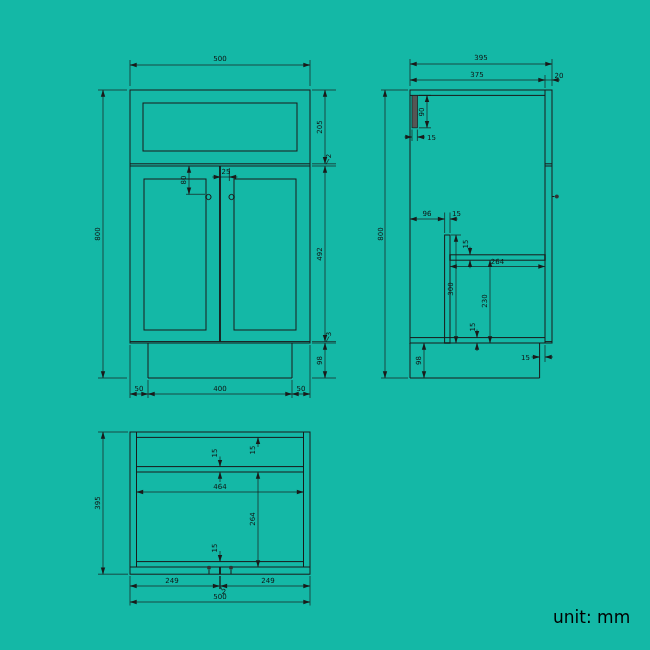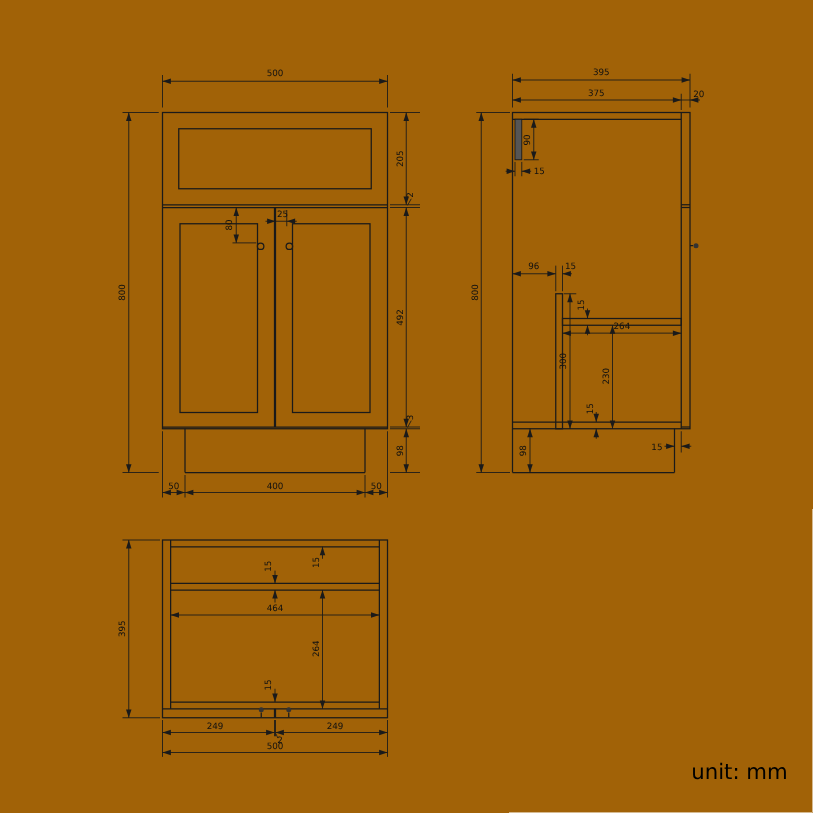--- a/index.html
+++ b/index.html
@@ -1,16 +1,16 @@
 <!DOCTYPE html>
 <html><head>
 <meta charset="utf-8">
 <style>
   html,body{margin:0;padding:0;background:#fff;}
-  .sheet{position:relative;width:650px;height:650px;background:#a16207;overflow:hidden;}
+  .sheet{position:relative;width:650px;height:650px;background:#14b8a6;overflow:hidden;}
   svg{display:block;}
   svg text{font-family:"DejaVu Sans","Liberation Sans",sans-serif;font-size:7px;fill:#111;}
   svg text.unit{font-size:17px;fill:#000;}
   .geo{stroke:#1a1a1a;stroke-width:1;fill:none;}
   .thin{stroke:#1a1a1a;stroke-width:0.7;fill:none;}
   .dim{stroke:#1a1a1a;stroke-width:0.7;fill:none;}
 </style>
 </head>
 <body>
 

